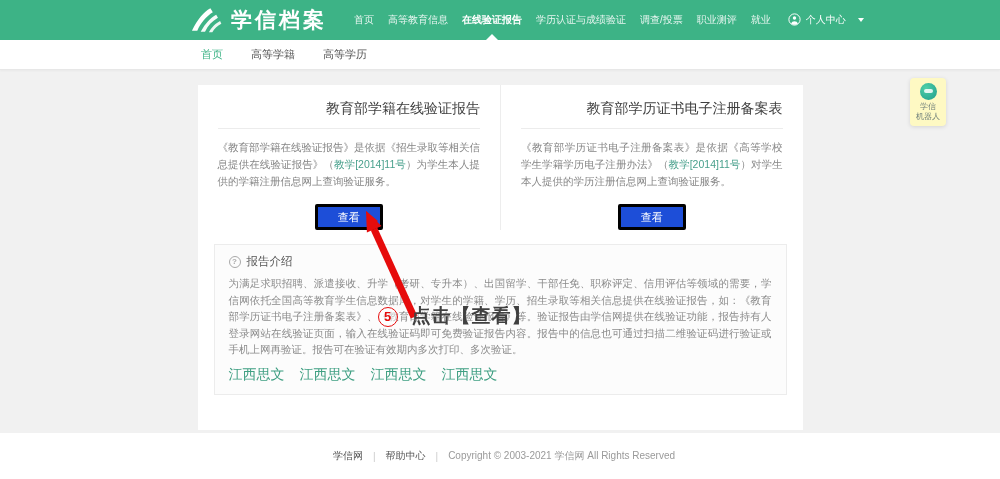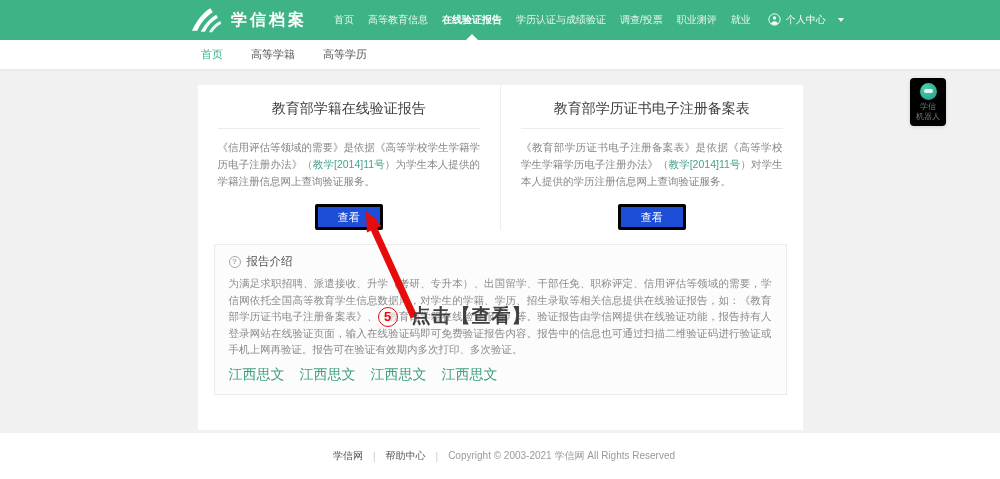--- a/index.html
+++ b/index.html
@@ -7,58 +7,58 @@
   body {
     position:relative; overflow:hidden;
     background:#f1f1f1;
     font-family:"Liberation Sans","DejaVu Sans",sans-serif;
     -webkit-font-smoothing:antialiased;
   }
   
   .top-header { height:40px; background:#3db386; display:flex; align-items:center; padding-left:190px; position:relative; }
   .logo { display:flex; align-items:center; cursor:pointer; }
   .logo svg { display:block; }
-  .logo-text { color:#fff; font-size:16px; font-weight:bold; letter-spacing:3px; margin-left:8px; }
+  .logo-text { color:#fff; font-size:21px; font-weight:bold; letter-spacing:3px; margin-left:8px; }
   .main-nav { display:flex; align-items:stretch; margin-left:20px; height:40px; }
   .nav-item { position:relative; color:rgba(255,255,255,.88); font-size:10px; line-height:40px; padding:0 7px; cursor:pointer; white-space:nowrap; }
   .nav-item.active { color:#fff; font-weight:bold; }
   .nav-item.active::after { content:""; position:absolute; left:50%; bottom:0; transform:translateX(-50%);
     border-left:6px solid transparent; border-right:6px solid transparent; border-bottom:6px solid #ffffff; }
   .user-menu { display:flex; align-items:center; margin-left:10px; color:#fff; font-size:10px; cursor:pointer; }
   .user-menu .u-label { margin:0 12px 0 5px; }
   .caret-down { width:0; height:0; border-left:3.5px solid transparent; border-right:3.5px solid transparent; border-top:4px solid #fff; }
   
   .sub-nav { height:30px; background:#fff; border-bottom:1px solid #e7e7e7; box-shadow:0 1px 2px rgba(0,0,0,.04); }
   .sub-nav-inner { margin-left:198px; display:flex; gap:22px; }
   .sub-nav-item { font-size:11px; color:#555; line-height:29px; cursor:pointer; padding:0 3px; }
   .sub-nav-item.active { color:#3db386; }
   
   .panel { position:relative; width:605px; height:345px; margin:15px auto 0; background:#fff; }
   .cards { display:flex; }
   .card { width:50%; padding:15px 20px 0; }
   .card + .card { border-left:1px solid #ededed; }
-  .card-title { font-size:14px; color:#3f3f3f; text-align:center; padding-bottom:10px; border-bottom:1px solid #ececec; margin-bottom:10px; }
+  .card-title { font-size:14px; color:#3f3f3f; text-align:right; padding-bottom:10px; border-bottom:1px solid #ececec; margin-bottom:10px; }
   .card-body { font-size:10.5px; color:#868686; line-height:17px; text-align:justify; }
   .doc-link { color:#48a08c; cursor:pointer; }
   .card-btn { display:block; margin:14px auto 0; width:68px; height:26px; background:#1d4ed8; color:#fff; font-size:11px; border:3px solid #000000; border-radius:2px; cursor:pointer; font-family:inherit; }
   
   .intro-box { margin:14px 16px 0; border:1px solid #ececec; background:#fcfcfc; padding:9px 14px 10px; }
   .intro-title-row { display:flex; align-items:center; gap:6px; margin-bottom:6px; }
   .help-icon { width:12px; height:12px; border:1px solid #a9a9a9; border-radius:50%; color:#a9a9a9; font-size:8px; line-height:10px; text-align:center; font-weight:bold; }
   .intro-title { font-size:11.5px; color:#555; }
   .intro-text { font-size:10.5px; color:#8b8b8b; line-height:16.5px; text-align:justify; }
   .intro-links { display:flex; gap:15px; margin-top:8px; }
   .intro-link { font-size:14px; color:#3f9f82; cursor:pointer; }
   
   .annotation-layer { position:absolute; left:0; top:0; width:605px; height:345px; pointer-events:none; }
   .annotation-layer svg { position:absolute; left:0; top:0; }
   .step-badge { position:absolute; left:180px; top:222px; width:20px; height:20px; border:1.6px solid #e60c0c; border-radius:50%; color:#e60c0c; font-size:13px; font-weight:bold; text-align:center; line-height:17px; background:rgba(255,255,255,.55); }
   .click-label { position:absolute; left:214px; top:218px; color:#404040; font-size:19px; font-weight:bold; letter-spacing:1px; white-space:nowrap; }
   
-  .robot-widget { position:absolute; right:54px; top:78px; width:36px; padding:5px 2px 4px; background:#000000; border-radius:4px; box-shadow:0 1px 4px rgba(0,0,0,.12); text-align:center; cursor:pointer; }
+  .robot-widget { position:absolute; right:54px; top:78px; width:36px; padding:5px 2px 4px; background:#fef9c3; border-radius:4px; box-shadow:0 1px 4px rgba(0,0,0,.12); text-align:center; cursor:pointer; }
   .robot-icon { width:17px; height:17px; margin:0 auto 2px; border-radius:50%; background:radial-gradient(circle at 35% 30%, #4fd0a8, #1e9c8c); position:relative; }
   .robot-icon::after { content:""; position:absolute; left:4px; top:6px; width:9px; height:4px; border-radius:2px; background:#fff; opacity:.85; }
   .robot-line { font-size:8px; color:#6f7f7a; line-height:10px; }
   
   .footer { margin-top:3px; height:46px; background:#fff; display:flex; align-items:center; justify-content:center; font-size:10px; color:#9a9a9a;padding-left:8px; }
   .footer .f-link { color:#555; cursor:pointer; }
   .footer .f-sep { margin:0 10px; color:#cccccc; }
 </style>
 </head>
 <body>
@@ -102,21 +102,21 @@
     <div class="sub-nav-item">高等学籍</div>
     <div class="sub-nav-item">高等学历</div>
   </div>
 </div>
 
 <div class="panel">
   <div class="cards">
     <div class="card">
       <div class="card-title">教育部学籍在线验证报告</div>
       <div class="card-body">
-        <span>《信用评估等领域的需要》是依据《高等学校学生学籍学历电子注册办法》（</span><span class="doc-link">教学[2014]11号</span><span>）为学生本人提供的学籍注册信息网上查询验证服务。</span>
+        <span>《教育部学籍在线验证报告》是依据《招生录取等相关信息提供在线验证报告》（</span><span class="doc-link">教学[2014]11号</span><span>）为学生本人提供的学籍注册信息网上查询验证服务。</span>
       </div>
       <button class="card-btn">查看</button>
     </div>
     <div class="card">
       <div class="card-title">教育部学历证书电子注册备案表</div>
       <div class="card-body">
         <span>《教育部学历证书电子注册备案表》是依据《高等学校学生学籍学历电子注册办法》（</span><span class="doc-link">教学[2014]11号</span><span>）对学生本人提供的学历注册信息网上查询验证服务。</span>
       </div>
       <button class="card-btn">查看</button>
     </div>

